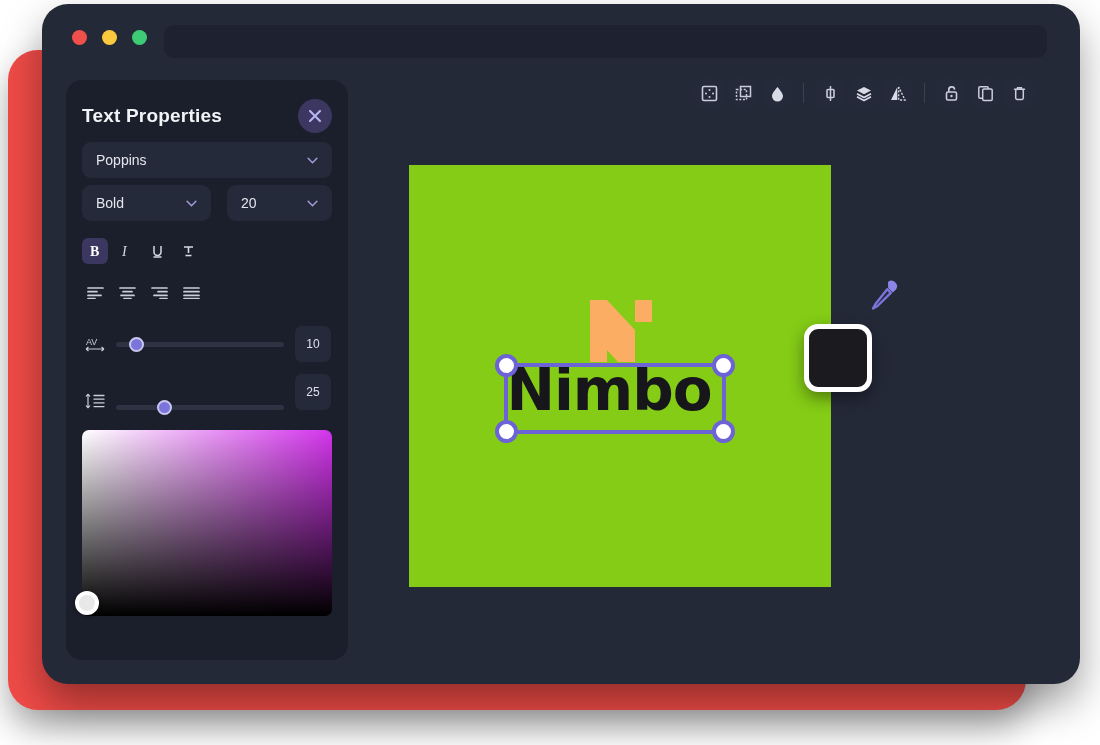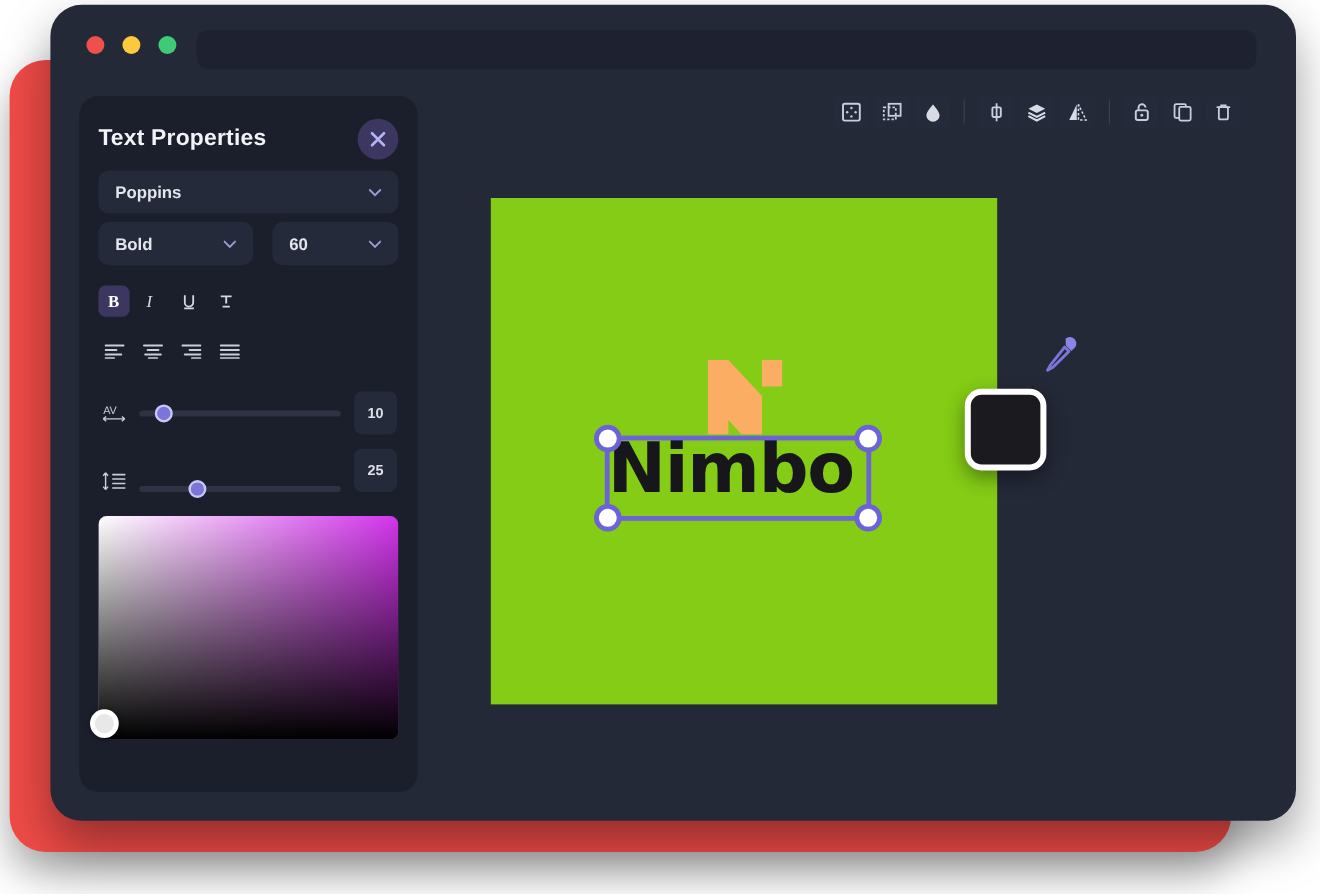--- a/index.html
+++ b/index.html
@@ -71,21 +71,20 @@
   }
 
   .field {
     position: absolute;
     background: #252A3A;
     border-radius: 9px;
     display: flex; align-items: center;
     padding: 4px 14px;
     color: #E4E6EE; font-size: 14px;
     cursor: pointer;
-    font-weight: bold;
   }
   .field .val { flex: 1; }
   .field.font { left: 16px; top: 62px; width: 250px; height: 36px; }
   .field.weight { left: 16px; top: 105px; width: 129px; height: 36px; }
   .field.size { left: 161px; top: 105px; width: 105px; height: 36px; }
 
   .chev { width: 11px; height: 7px; flex: none; }
 
   
   .style-row { position: absolute; left: 16px; top: 158px; display: flex; gap: 5px; }
@@ -112,21 +111,21 @@
   .knob {
     position: absolute; top: 50%; width: 15px; height: 15px;
     margin-top: -7.5px; margin-left: -7.5px;
     border-radius: 50%; background: #7A74DB;
     border: 2px solid #C9C6F0;
   }
   .numbox {
     width: 36px; height: 36px; margin-left: 11px;
     background: #252A3A; border-radius: 7px;
     display: flex; align-items: center; justify-content: center;
-    color: #DDE0EA; font-size: 12px; cursor: pointer; font-weight: bold;
+    color: #DDE0EA; font-size: 12px; cursor: pointer;
   }
 
   
   .color-area {
     position: absolute; left: 16px; top: 350px;
     width: 250px; height: 186px;
     border-radius: 7px;
     background:
       linear-gradient(to top, #000000, rgba(0,0,0,0)),
       linear-gradient(to right, #FFFFFF, #D334EC);
@@ -231,21 +230,21 @@
       </div>
 
       <div class="field weight">
         <span class="val">Bold</span>
         <svg class="chev" viewBox="0 0 12 8">
           <path d="M1 1.5 L6 6.5 L11 1.5" stroke="#9E9BD8" stroke-width="1.8" fill="none" stroke-linecap="round"></path>
         </svg>
       </div>
 
       <div class="field size">
-        <span class="val">60</span>
+        <span class="val">20</span>
         <svg class="chev" viewBox="0 0 12 8">
           <path d="M1 1.5 L6 6.5 L11 1.5" stroke="#9E9BD8" stroke-width="1.8" fill="none" stroke-linecap="round"></path>
         </svg>
       </div>
 
       <div class="style-row">
         <div class="sbtn active">
           <svg width="13" height="15" viewBox="0 0 13 15">
             <text x="1" y="12" font-family="Liberation Serif, serif" font-size="14" font-weight="bold" fill="#FFFFFF">B</text>
           </svg>

